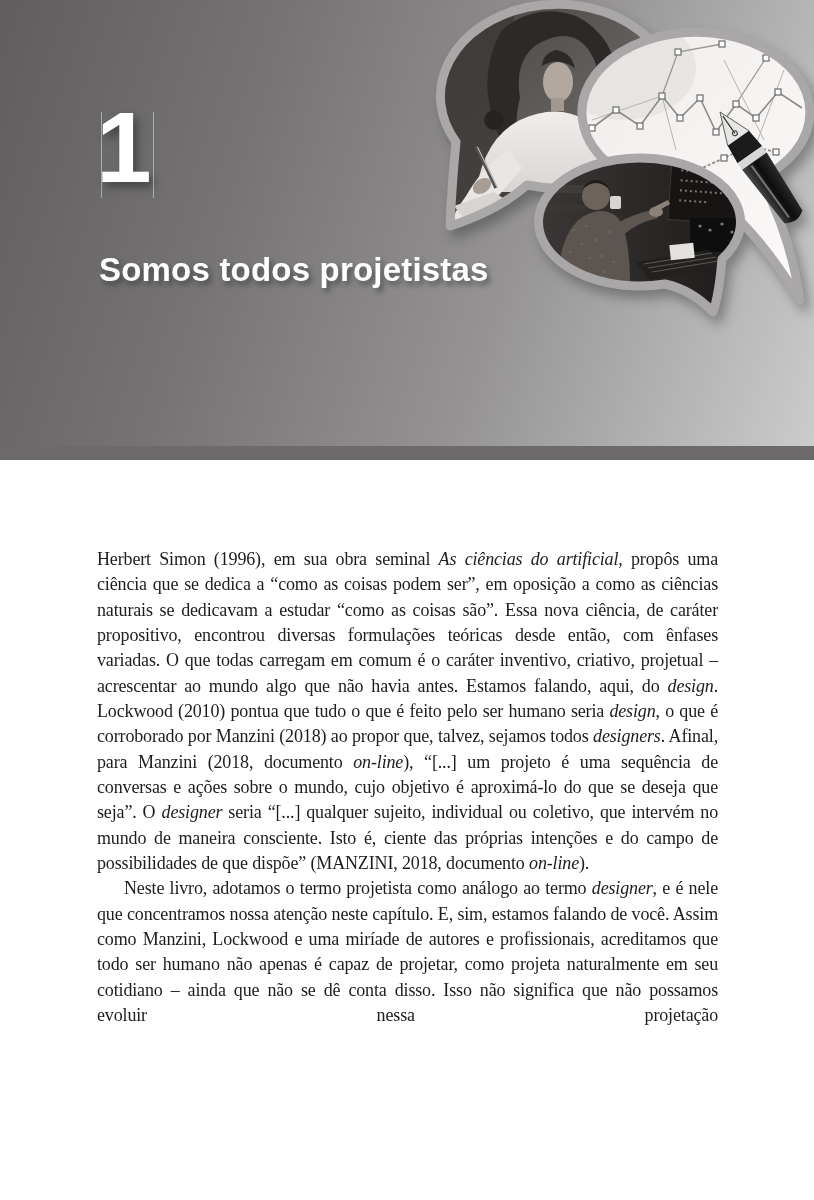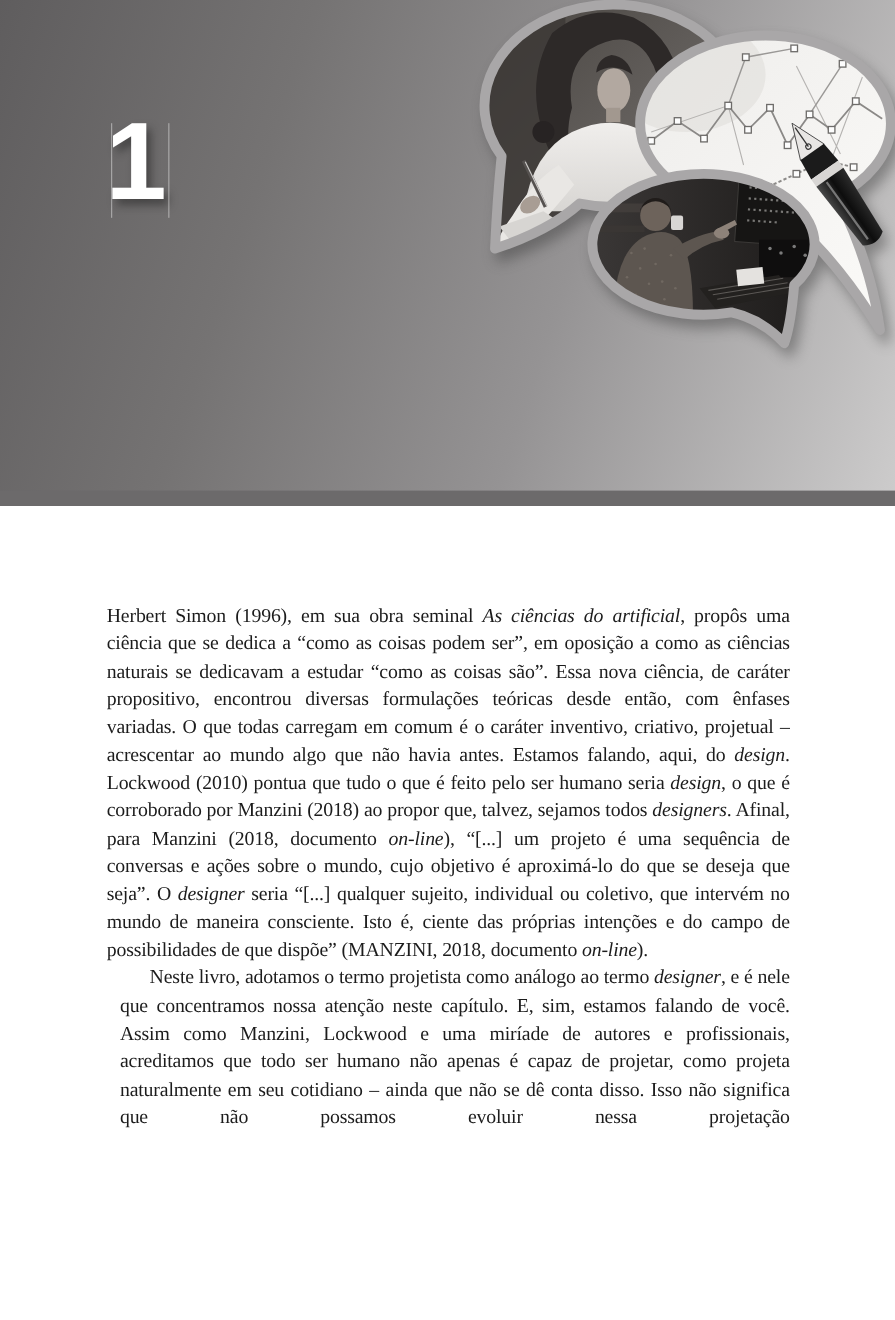--- a/index.html
+++ b/index.html
@@ -44,35 +44,36 @@
     filter:drop-shadow(5px 8px 6px rgba(60,60,60,.45));
   }
   
   .body-text{
     position:absolute;left:97px;top:547px;width:621px;
     font-size:18px;line-height:25.33px;letter-spacing:-0.15px;
     color:var(--c-body_text,#1c1c1c);
     hyphens:auto;-webkit-hyphens:auto;
   }
   .body-text p{margin:0;text-align:justify;}
-  .body-text p.indent{text-indent:27px;margin-left:12px;}
+  .body-text p.indent{text-indent:27px;}
   .body-text p.justify-last{text-align-last:justify;}
   .body-text i{font-style:italic;}
 </style>
 </head>
 <body>
 
 <div class="page">
 
   <div class="banner">
 
     <div class="num-line left"></div>
     <div class="chapter-number">1</div>
     <div class="num-line right"></div>
 
+    <h1 class="chapter-title">Somos todos projetistas</h1>
 
     <svg class="bubbles" width="392" height="330" viewBox="0 0 392 330">
       <defs>
         <linearGradient id="gWomanBg" x1="0" y1="0" x2="1" y2="1">
           <stop offset="0" stop-color="#47433f"></stop>
             <stop offset="1" stop-color="#7c7876"></stop>
         </linearGradient>
         <linearGradient id="gShirt" x1="0" y1="0" x2="0" y2="1">
           <stop offset="0" stop-color="#f0eeec"></stop>
             <stop offset="1" stop-color="#d8d6d3"></stop>

